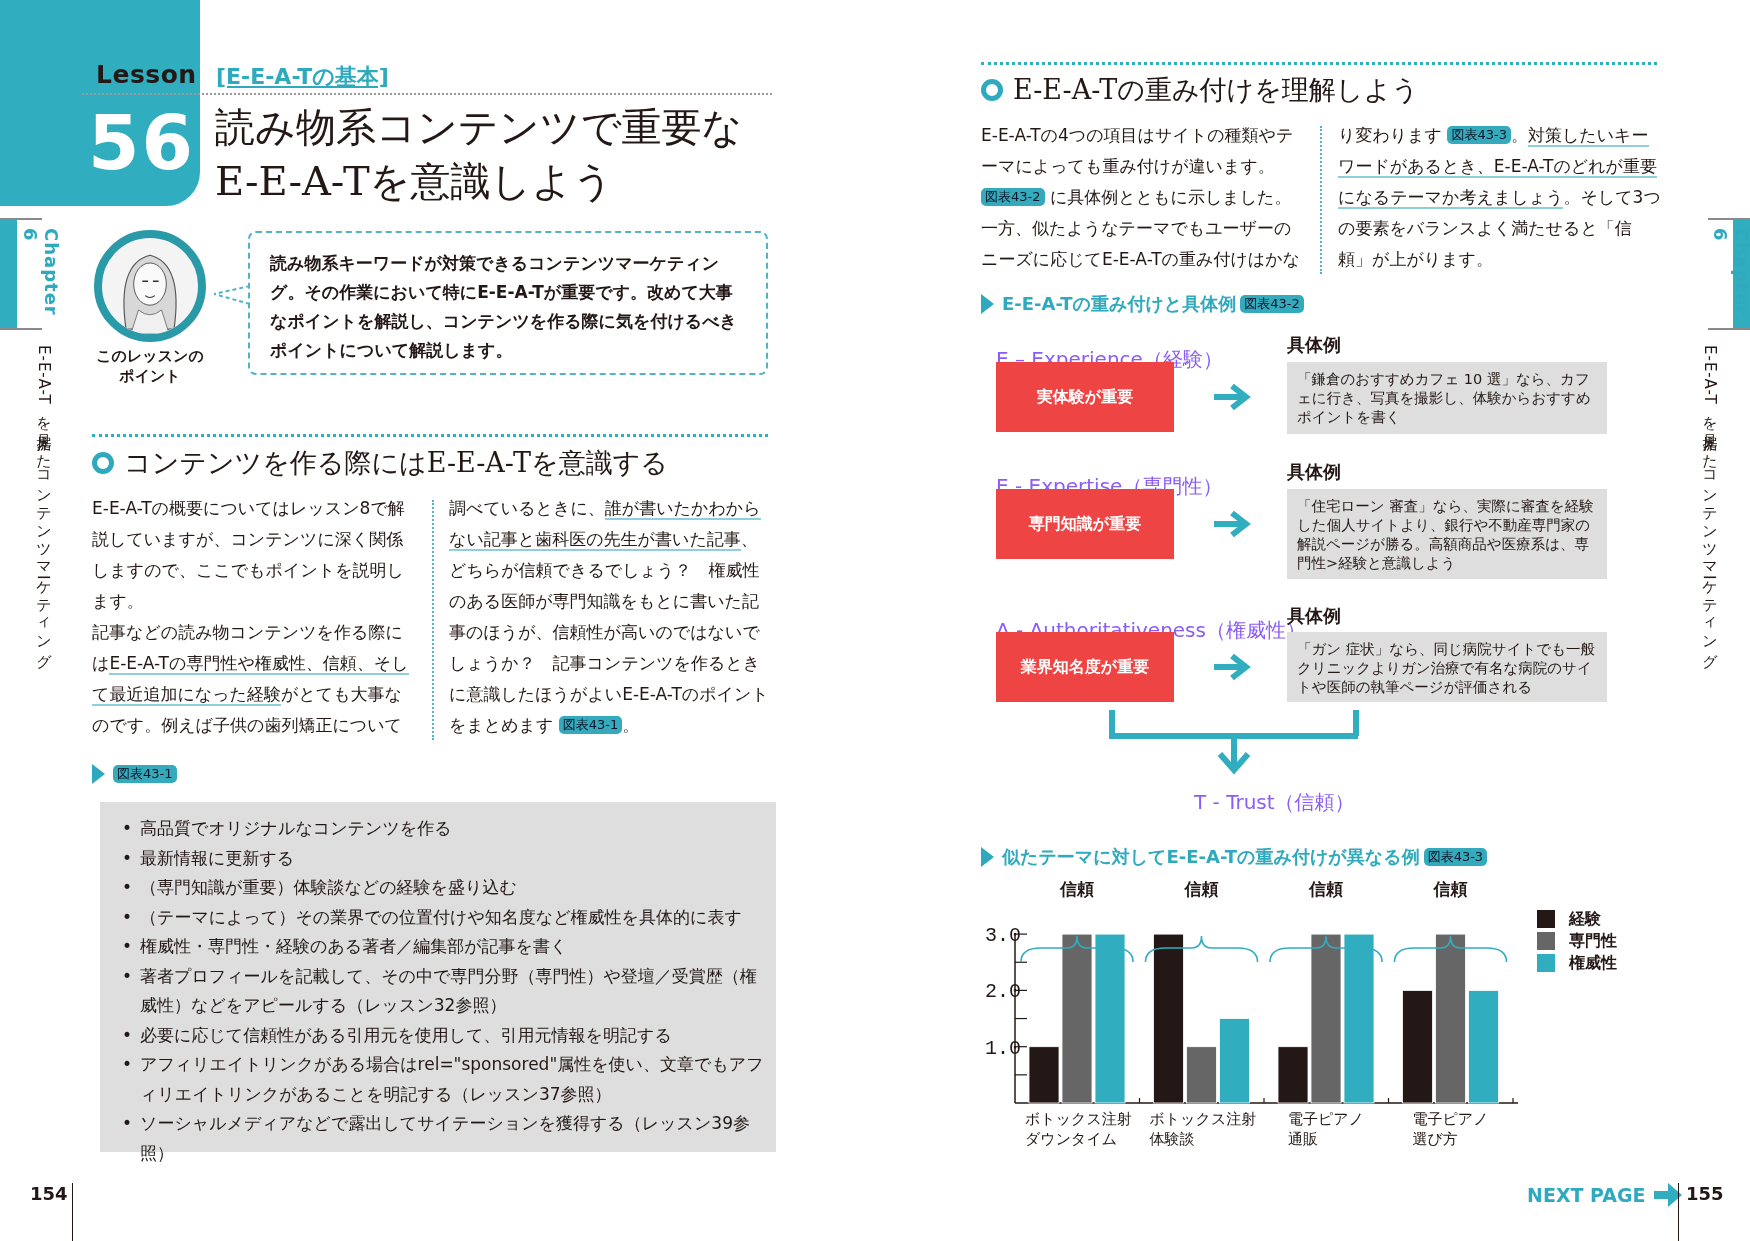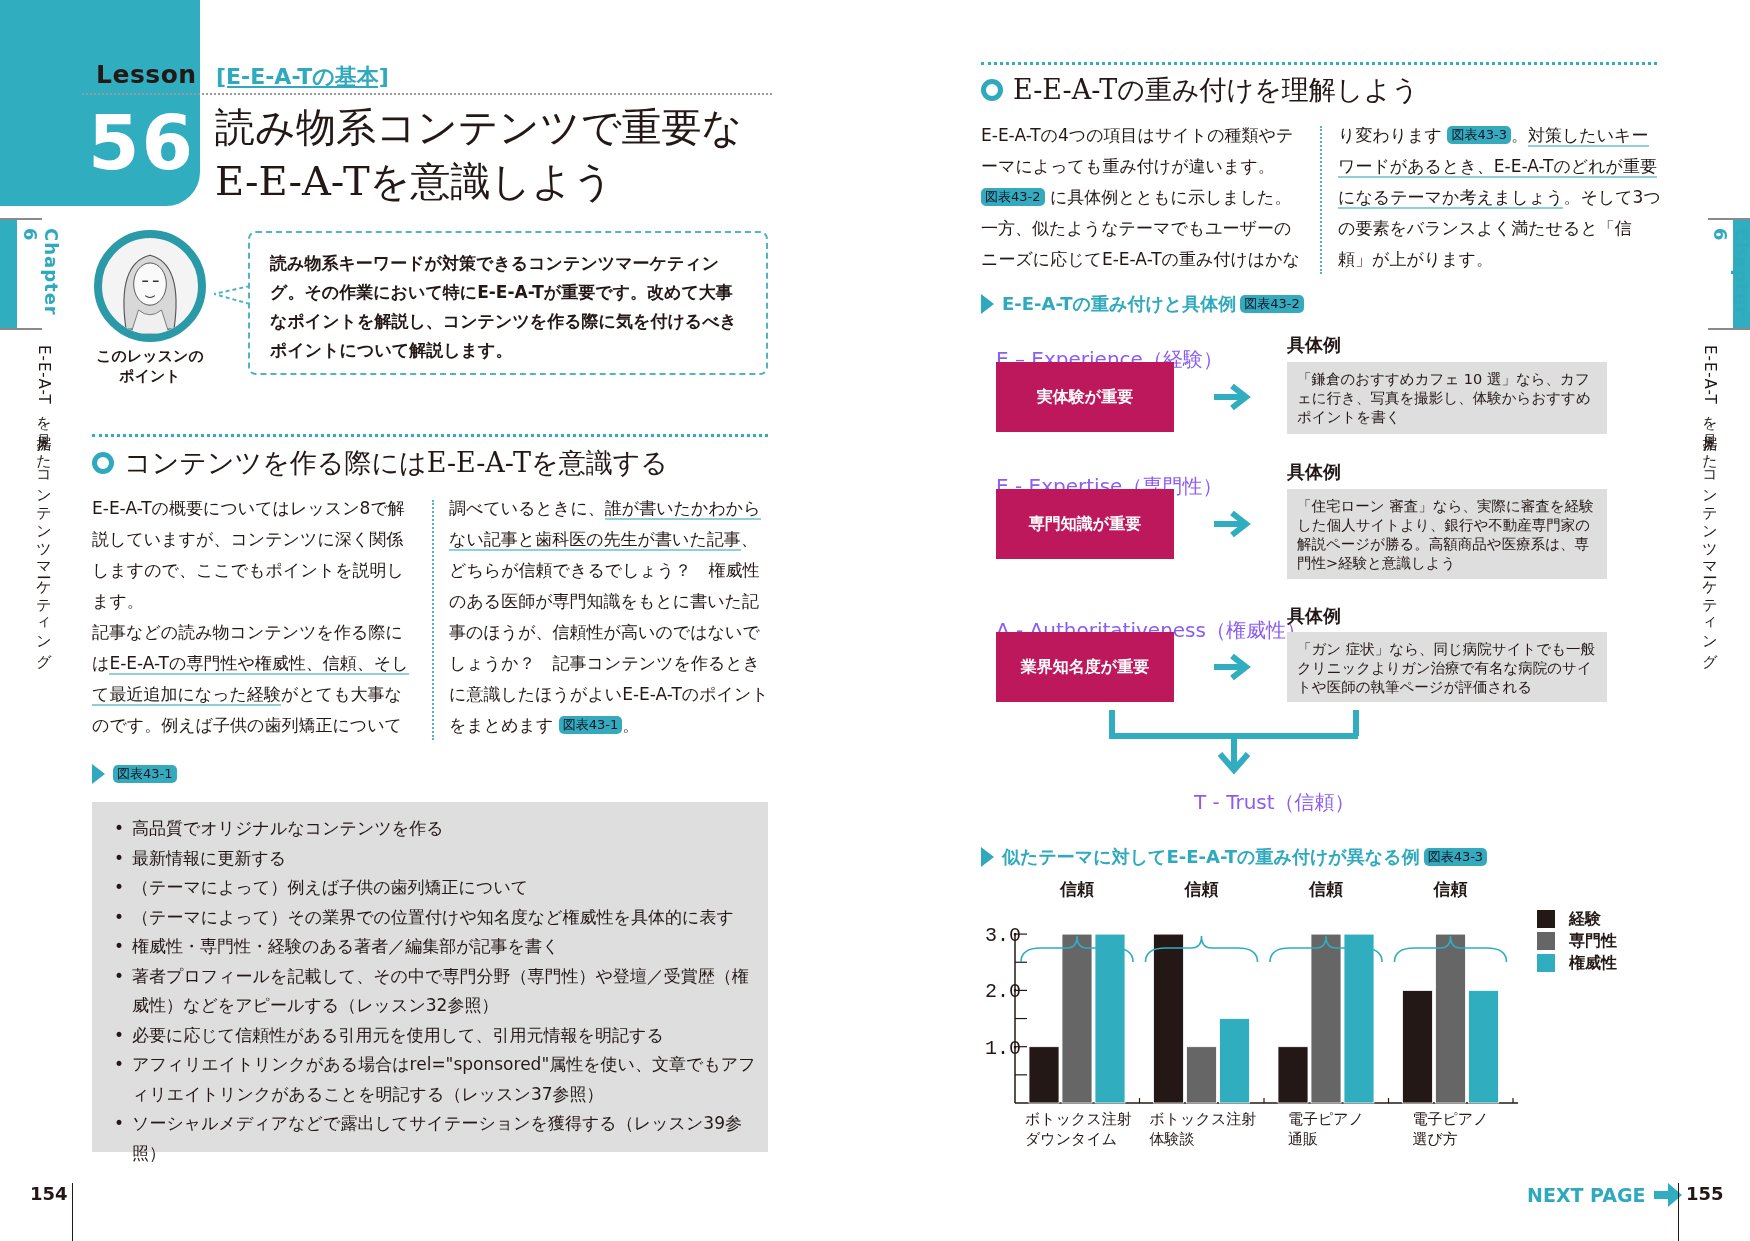--- a/index.html
+++ b/index.html
@@ -49,37 +49,37 @@
   .fig-badge { display: inline-block; background: #36aabd; color: #0f172a; font-size: 13px; font-weight: normal; line-height: 18px; padding: 0 4px; border-radius: 5px; vertical-align: 2px; }
 
   #sec1-col1 { left: 92px; top: 493px; width: 325px; }
   #sec1-divider { left: 432px; top: 500px; height: 240px; }
   #sec1-col2 { left: 449px; top: 493px; width: 325px; }
 
   .sub-heading { display: flex; align-items: center; font-size: 18px; font-weight: bold; color: #2fa9bd; gap: 4px; }
   .tri { width: 0; height: 0; border-top: 10px solid transparent; border-bottom: 10px solid transparent; border-left: 13px solid #2fa9bd; margin-right: 4px; }
   #fig1-heading { left: 92px; top: 764px; }
 
-  #fig1-box { left: 92px; top: 802px; width: 676px; height: 350px; background: #dedede; padding: 12px 10px 0 18px; }
+  #fig1-box { left: 100px; top: 802px; width: 676px; height: 350px; background: #dedede; padding: 12px 10px 0 18px; }
   #fig1-box li { list-style: none; font-size: 17px; line-height: 29.5px; padding-left: 22px; position: relative; }
   #fig1-box li::before { content: "•"; position: absolute; left: 4px; top: 0; }
 
   #page-left { left: 30px; top: 1183px; font-size: 18px; font-weight: bold; }
   #page-left-rule { left: 72px; top: 1183px; height: 58px; border-left: 1.5px solid #231815; }
 
   
   #sec2-dots { left: 981px; top: 62px; width: 676px; }
   #sec2-heading { left: 981px; top: 72px; }
   #sec2-col1 { left: 981px; top: 120px; width: 325px; }
   #sec2-divider { left: 1320px; top: 126px; height: 148px; }
   #sec2-col2 { left: 1338px; top: 120px; width: 325px; }
   #fig2-heading { left: 981px; top: 292px; }
 
   .eat-label { font-size: 20px; color: #8b5cf6; margin-top: 13px; }
-  .eat-box { width: 178px; height: 70px; background: #be185d; color: #fff; font-size: 16px; font-weight: bold; display: flex; align-items: center; justify-content: center; }
+  .eat-box { width: 178px; height: 70px; background: #ef4444; color: #fff; font-size: 16px; font-weight: bold; display: flex; align-items: center; justify-content: center; }
   .ex-label { font-size: 18px; font-weight: bold; }
   .ex-box { width: 320px; background: #dedede; font-size: 14.5px; line-height: 19px; padding: 8px 10px; }
   .arrow { width: 40px; height: 30px; }
 
   
   #fig3-heading { left: 981px; top: 845px; }
   .brace-label { font-size: 17px; font-weight: bold; text-align: center; width: 80px; }
   .legend-row { display: flex; align-items: center; gap: 14px; font-size: 16px; font-weight: bold; height: 22px; }
   .legend-swatch { width: 18px; height: 18px; }
   .ytick { font-size: 20px; font-family: Liberation Mono, monospace; }
@@ -143,21 +143,21 @@
 </div>
 
 <div id="fig1-heading" class="abs sub-heading">
   <span class="tri"></span>
   <span class="fig-badge">図表43-1</span>
 </div>
 
 <ul id="fig1-box" class="abs">
   <li>高品質でオリジナルなコンテンツを作る</li>
   <li>最新情報に更新する</li>
-  <li>（テーマによって）例えば子供の歯列矯正について</li>
+  <li>（専門知識が重要）体験談などの経験を盛り込む</li>
   <li>（テーマによって）その業界での位置付けや知名度など権威性を具体的に表す</li>
   <li>権威性・専門性・経験のある著者／編集部が記事を書く</li>
   <li>著者プロフィールを記載して、その中で専門分野（専門性）や登壇／受賞歴（権威性）などをアピールする（レッスン32参照）</li>
   <li>必要に応じて信頼性がある引用元を使用して、引用元情報を明記する</li>
   <li>アフィリエイトリンクがある場合はrel="sponsored"属性を使い、文章でもアフィリエイトリンクがあることを明記する（レッスン37参照）</li>
   <li>ソーシャルメディアなどで露出してサイテーションを獲得する（レッスン39参照）</li>
 </ul>
 
 <div id="page-left" class="abs">154</div>
 <div id="page-left-rule" class="abs"></div>

